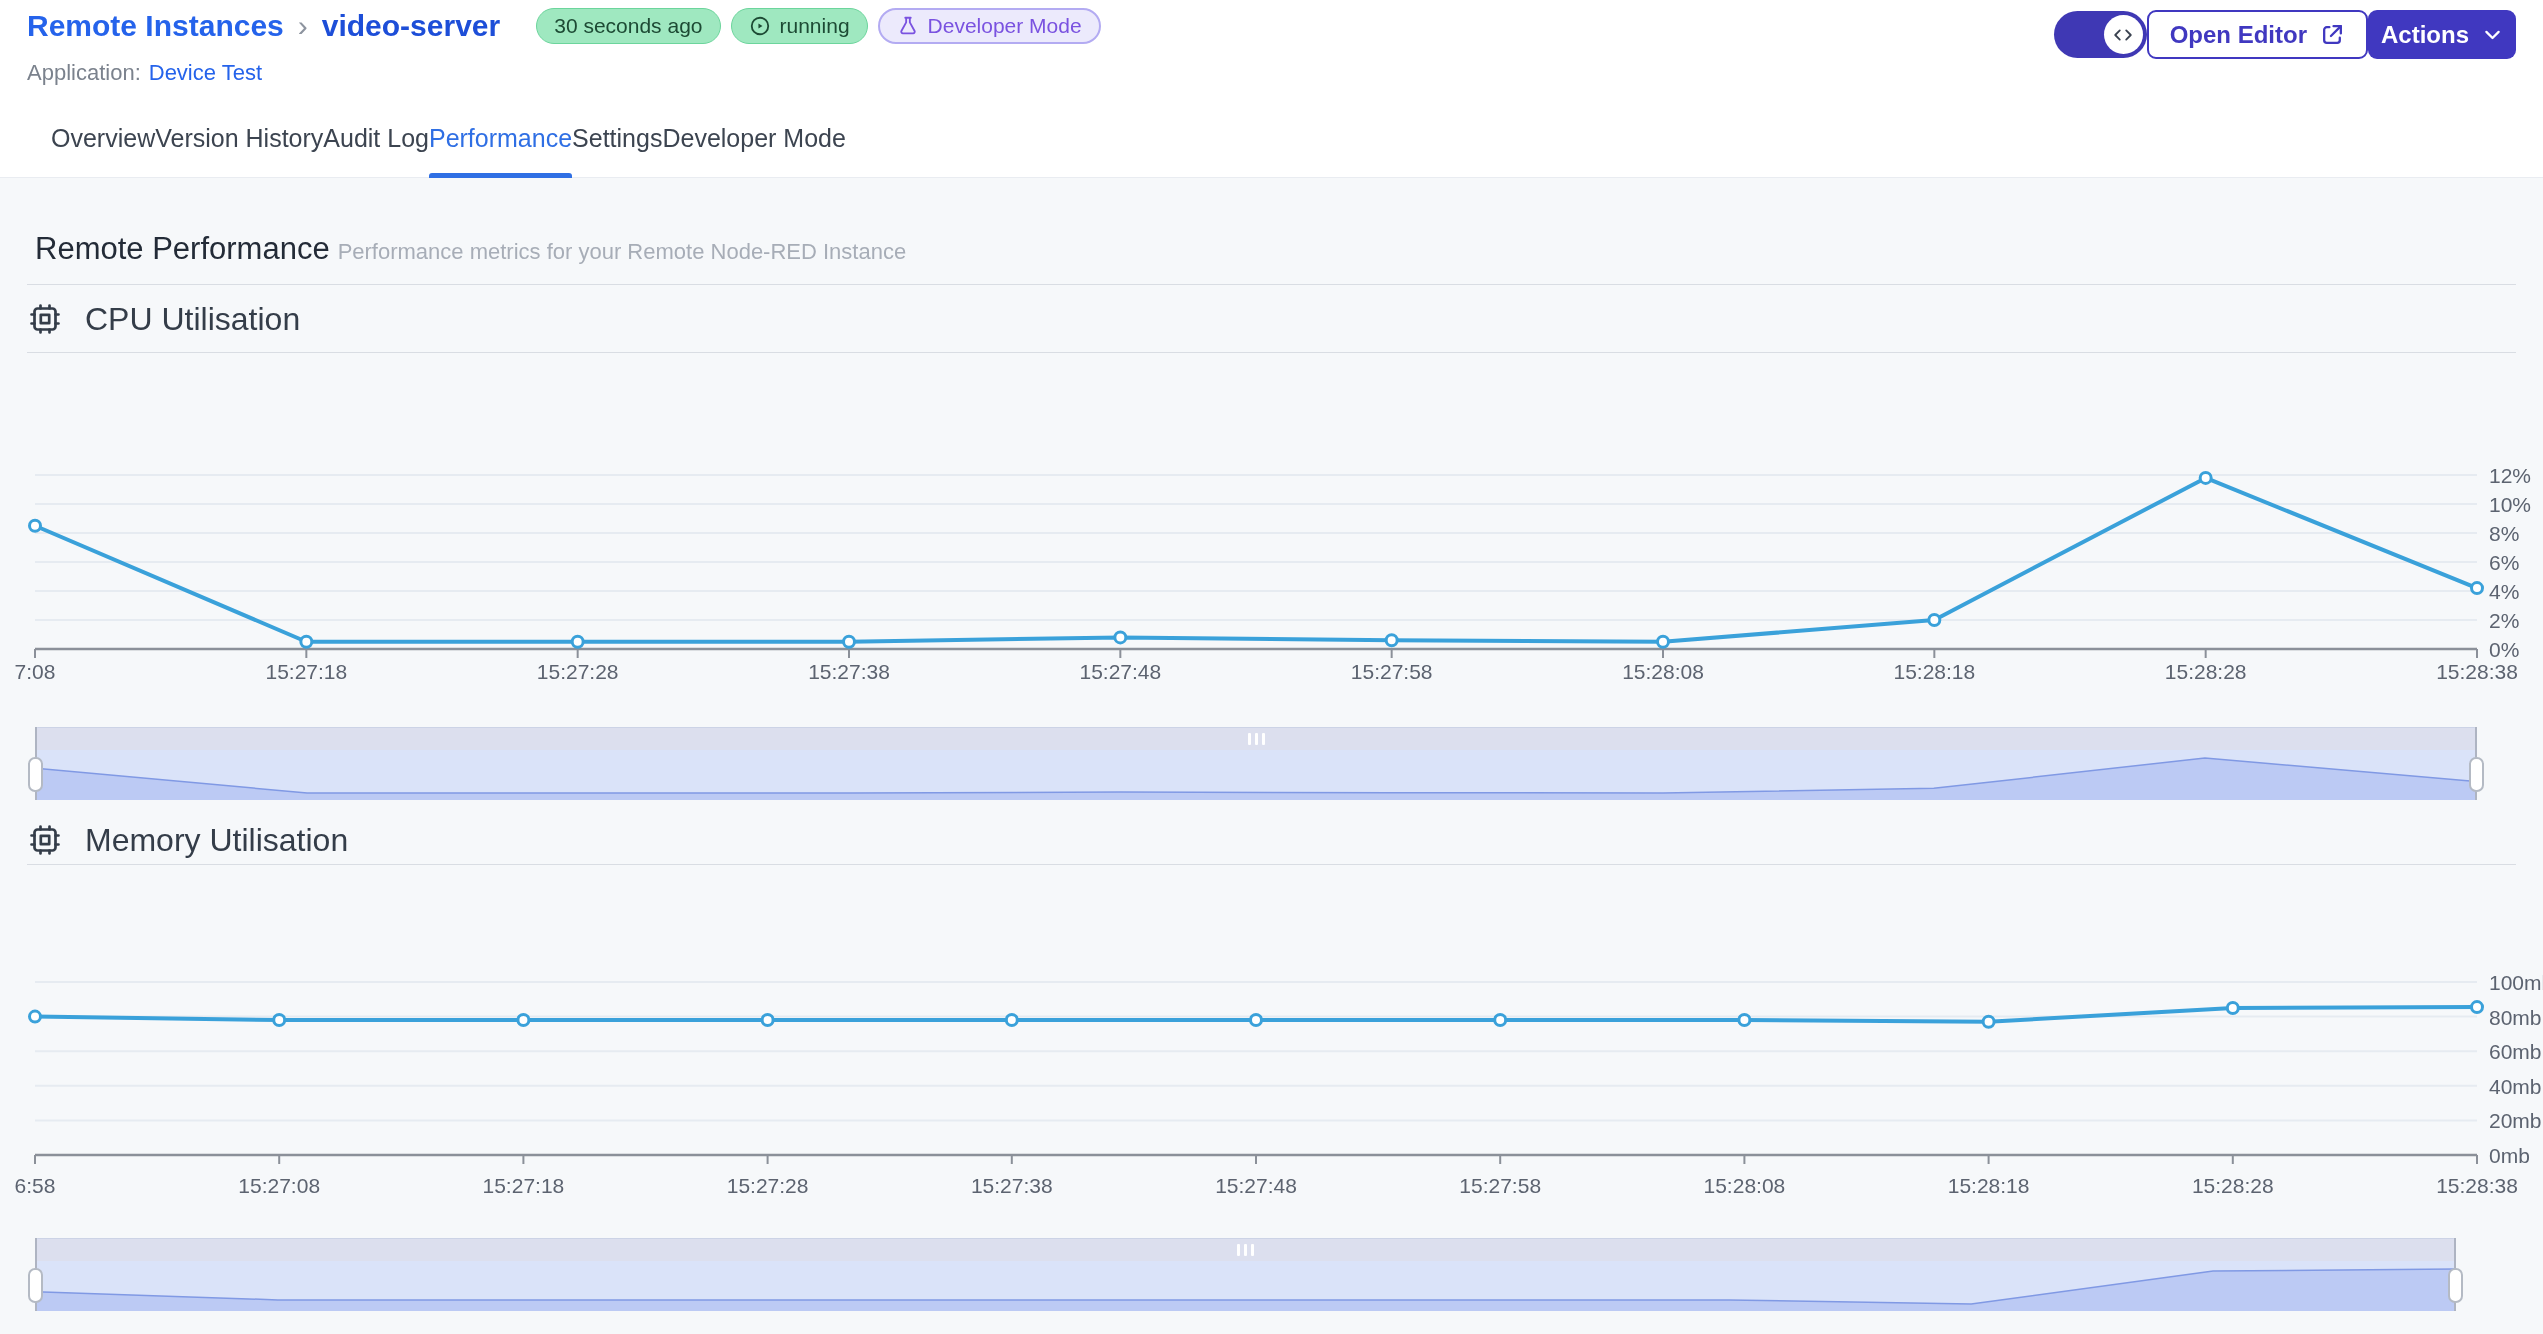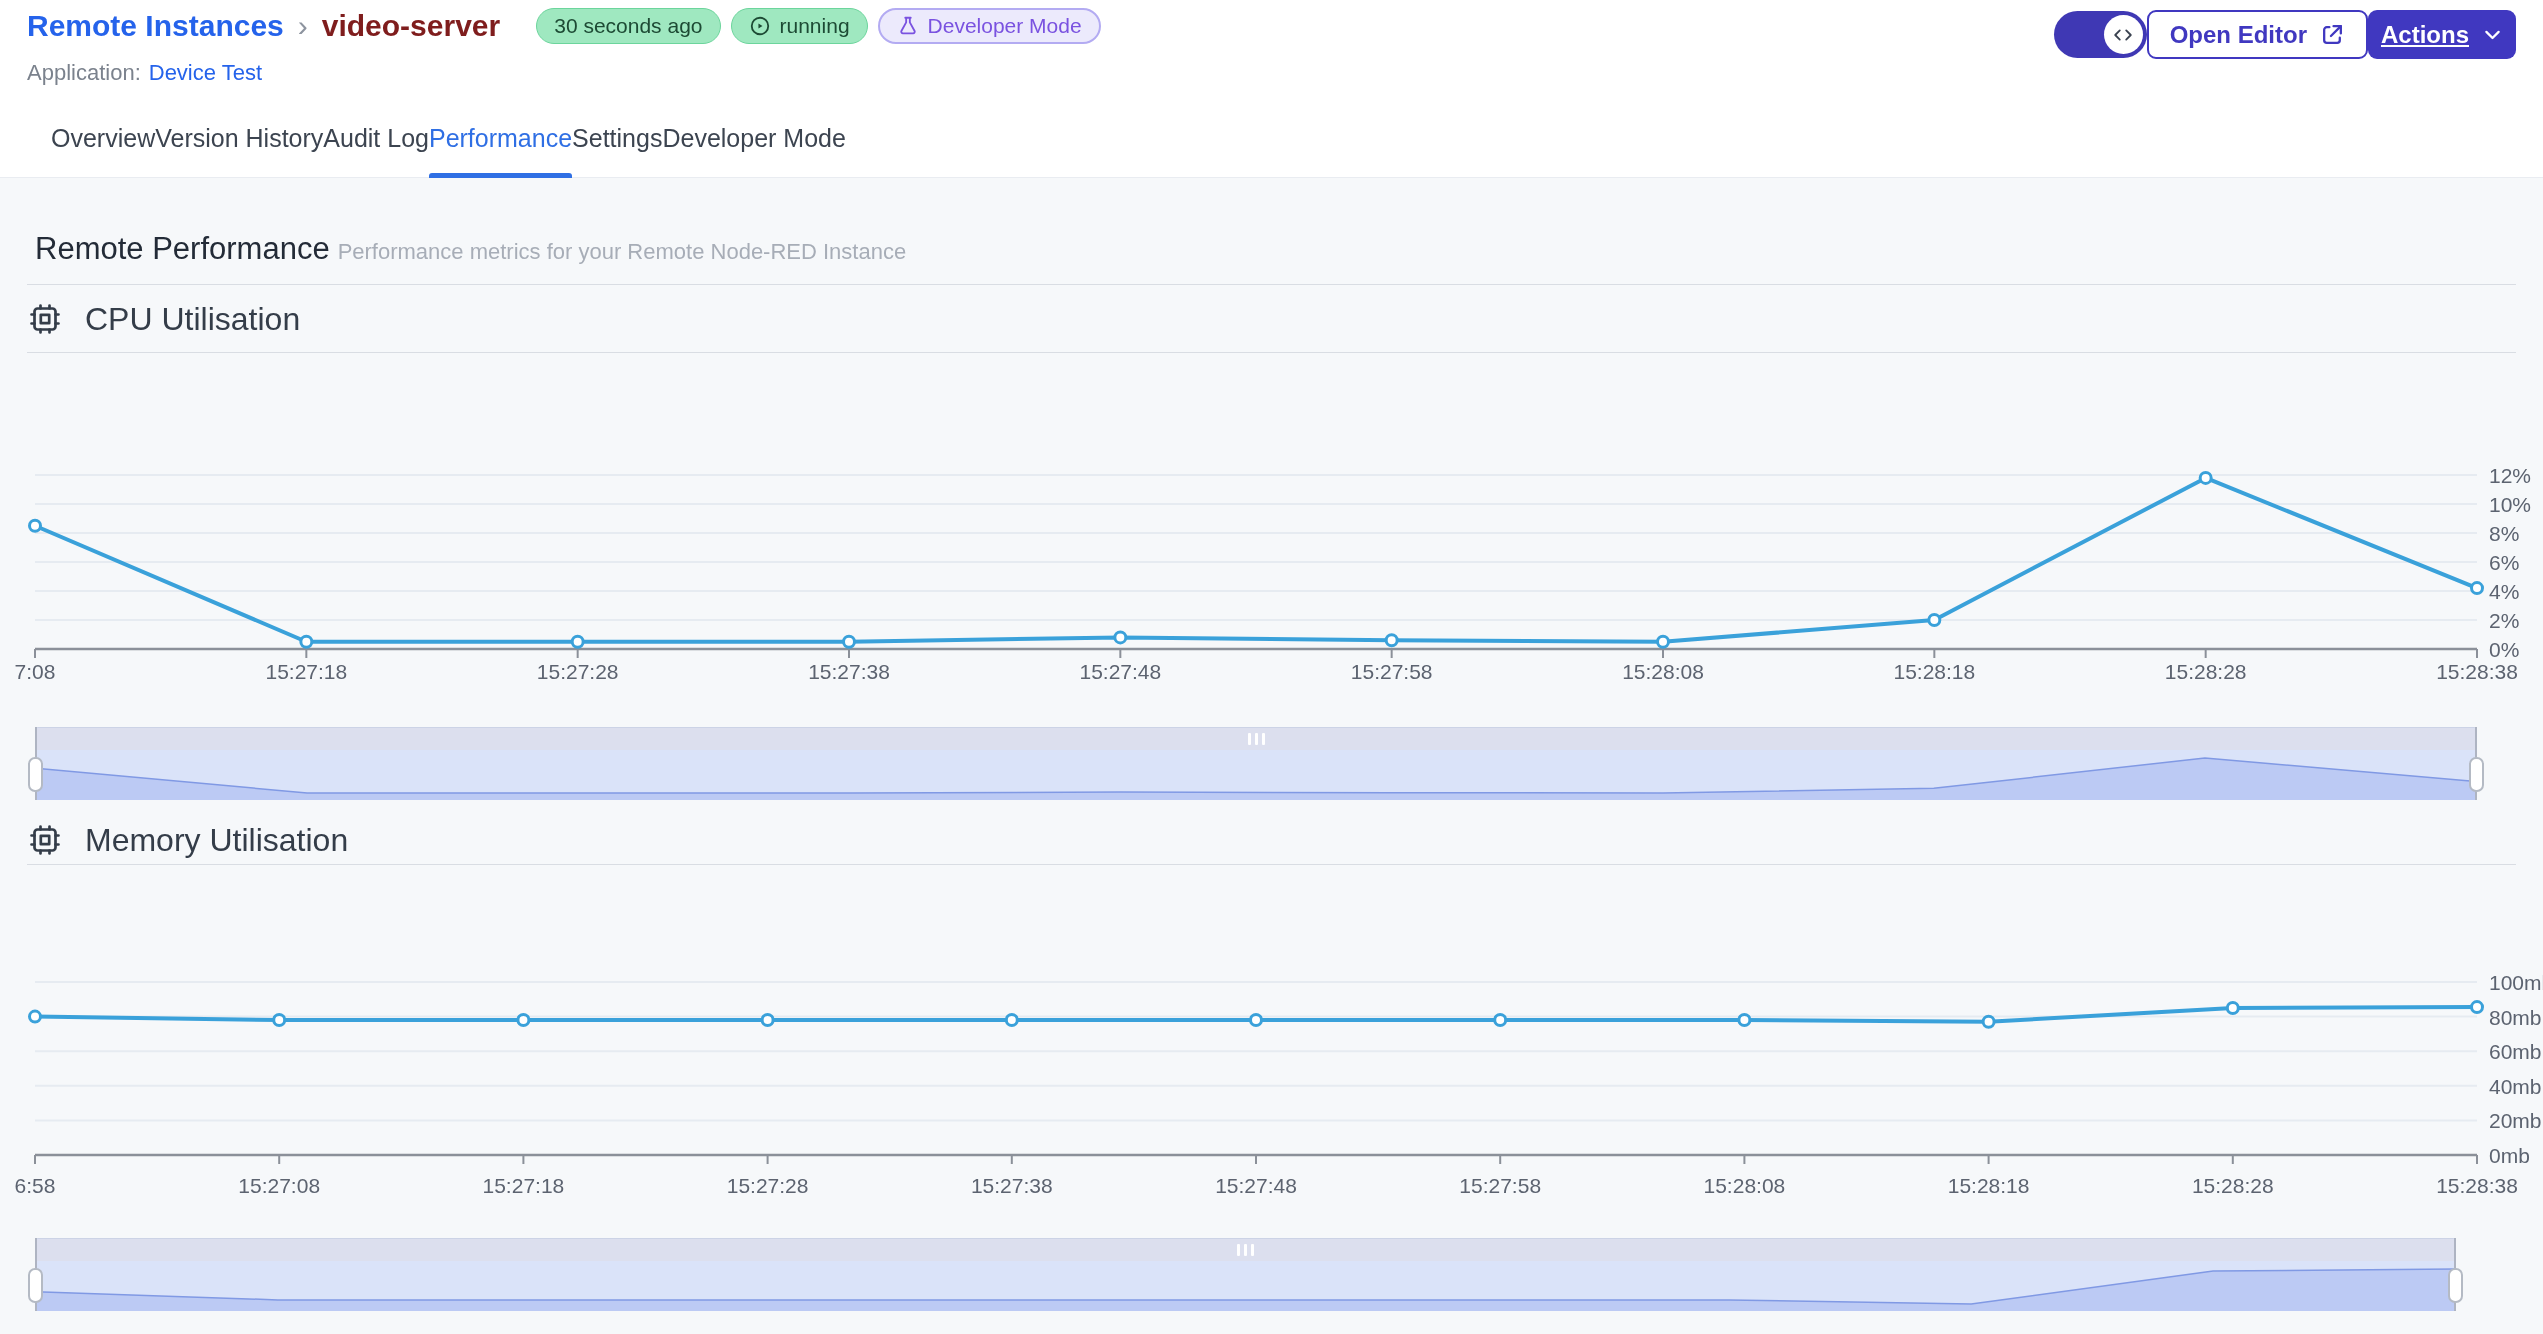--- a/index.html
+++ b/index.html
@@ -4,38 +4,38 @@
 <style>
   * { box-sizing: border-box; }
   html,body { margin:0; padding:0; background:#f6f8fa; font-family:"Liberation Sans",sans-serif; }
   .app { position:relative; width:2543px; height:1334px; background:#f6f8fa; overflow:hidden; }
 
   
   .hdr { position:absolute; top:0; left:0; right:0; height:100px; background:#fff; }
   .crumb-row { position:absolute; left:27px; top:8px; display:flex; align-items:center; gap:14px; }
   .crumb-link { color:#2563eb; font-size:30px; font-weight:bold; text-decoration:none; cursor:pointer; }
   .crumb-sep { color:#8d949f; font-size:30px; }
-  .crumb-cur { color:#7f1d1d; font-size:30px; font-weight:bold; }
+  .crumb-cur { color:#1d4ed8; font-size:30px; font-weight:bold; }
   .badges { display:flex; align-items:flex-end; gap:10px; margin-left:22px; }
   .badge { height:36px; border-radius:18px; display:flex; align-items:center; gap:9px; padding:0 17px; font-size:21px; white-space:nowrap; }
   .badge svg { width:22px; height:22px; }
   .badge.green { background:#9fe8c0; border:1px solid #6cd59c; color:#1d4a34; }
   .badge.purple { background:#eceafc; border:2px solid #b3abf2; color:#7a52e0; }
   .app-row { position:absolute; left:27px; top:60px; font-size:22px; color:#7b828d; }
   .app-row a { color:#2563eb; text-decoration:none; cursor:pointer; margin-left:8px; }
 
   .hdr-actions { position:absolute; right:27px; top:10px; display:flex; align-items:center; gap:0; }
   .toggle { width:93px; height:47px; border-radius:24px; background:#3f38b4; position:relative; cursor:pointer; }
   .toggle-knob { position:absolute; right:4px; top:4px; width:39px; height:39px; border-radius:50%; background:#fff;
                  display:flex; align-items:center; justify-content:center; color:#3a4250; }
   .toggle-knob svg { width:22px; height:22px; }
   .btn { height:49px; border-radius:9px; font-size:24px; font-weight:bold; display:flex; align-items:center; gap:13px; cursor:pointer; }
   .btn svg { width:25px; height:25px; }
   .btn-outline { background:#fff; border:2px solid #4038c0; color:#4038c0; padding:0 21px; }
-  .btn-solid { background:#4038c0; border:none; color:#fff; padding:0 13px;text-decoration:underline; }
+  .btn-solid { background:#4038c0; border:none; color:#fff; padding:0 13px; }
   .btn-solid svg { width:21px; height:21px; }
 
   
   .tabs { position:absolute; top:100px; left:0; right:0; height:78px; background:#fff;
           border-bottom:1px solid #e9ecf1; display:flex; align-items:center; padding-left:51px; }
   .tab { font-size:25px; color:#3c4450; height:100%; display:flex; align-items:center; position:relative; cursor:pointer; white-space:nowrap; }
   .tab.active { color:#2f6fe4; }
   .tab.active::after { content:""; position:absolute; left:0; right:0; bottom:-1px; height:5px; background:#2f6fe4; border-radius:3px 3px 0 0; }
 
   

